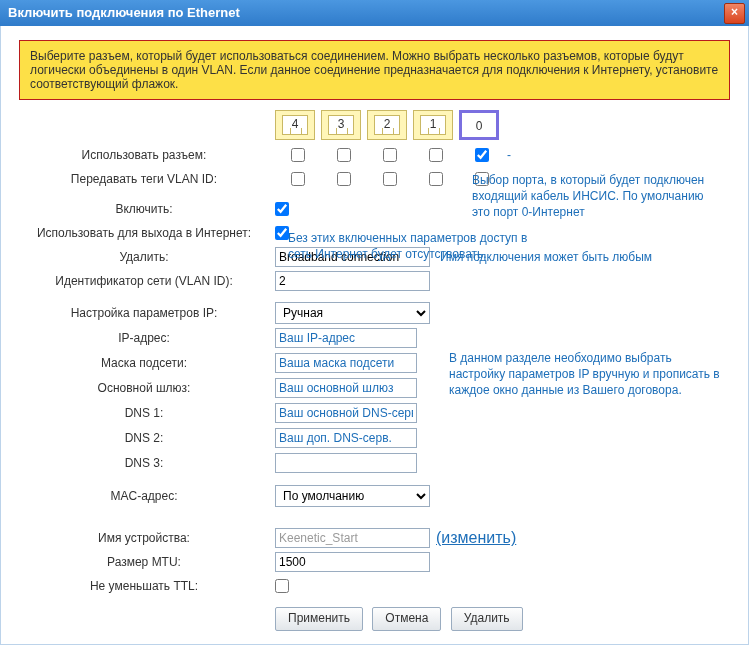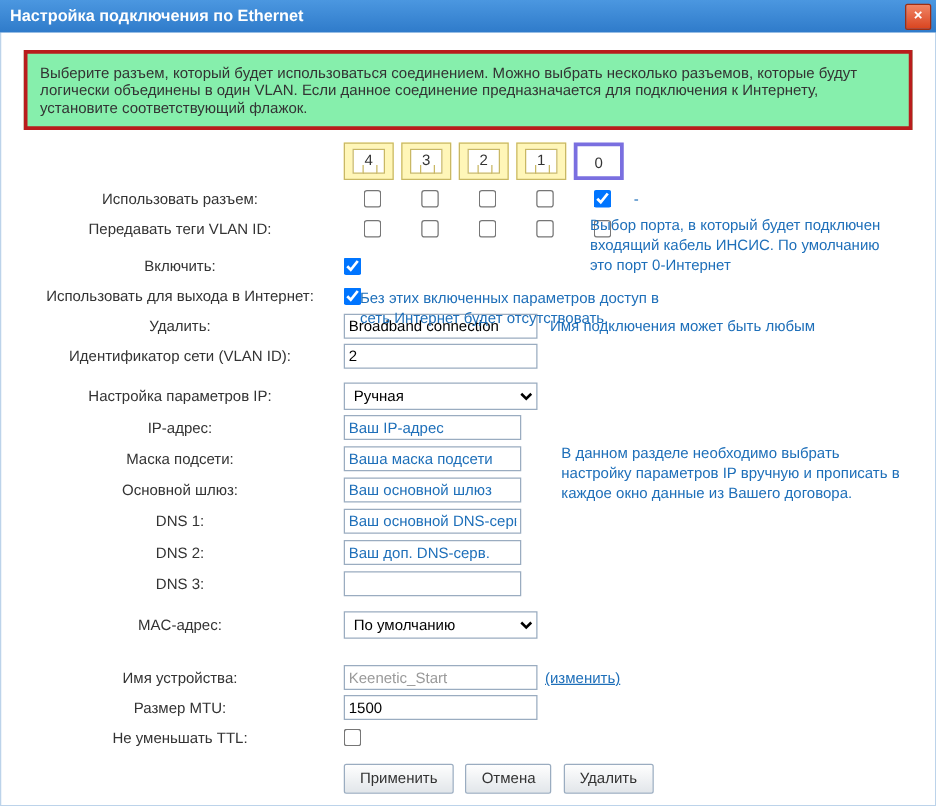--- a/index.html
+++ b/index.html
@@ -1,53 +1,53 @@
 <!DOCTYPE html>
 <html><head>
 <meta charset="utf-8">
 <style>
   html,body{margin:0;padding:0;font-family:Arial,Helvetica,sans-serif;font-size:12px;color:#333;background:#fff}
   .window{width:749px;height:645px;background:#fff;position:relative;box-sizing:border-box}
   .titlebar{height:26px;background:linear-gradient(#4b97e0,#2f7bca);color:#fff;font-weight:bold;font-size:13px;padding:0 8px;line-height:26px;position:relative}
   .closebtn{position:absolute;right:4px;top:3px;width:19px;height:19px;background:linear-gradient(#f08565,#d9441f);border:1px solid #9e2e13;border-radius:2px;color:#fff;font-weight:bold;text-align:center;line-height:17px;font-size:12px;cursor:pointer}
   .body{padding:14px 18px 12px 18px;background:#fff;border:1px solid #bcd3ea;border-top:none;box-sizing:border-box;height:619px}
-  .intro{background:#86efac;border:3px solid #b91c1c;padding:8px 10px;font-size:12px;margin-bottom:10px;color:#333}
+  .intro{background:#fde047;border:1px solid #b91c1c;padding:8px 10px;font-size:12px;margin-bottom:10px;color:#333}
   .ports-row{display:flex;align-items:flex-start;justify-content:flex-start;margin-left:256px;margin-bottom:4px}
   .port{width:40px;height:30px;border:1px solid #c9b864;background:#fff6b8;margin-right:6px;position:relative;box-sizing:border-box}
   .port-inner{position:absolute;left:6px;top:4px;right:6px;bottom:4px;background:#fff;border:1px solid #c9b864;box-sizing:border-box}
   .port-jack{position:absolute;left:50%;bottom:-1px;width:10px;height:6px;margin-left:-5px;background:#fff;border-left:1px solid #c9b864;border-right:1px solid #c9b864;border-bottom:1px solid #c9b864}
   .port.selected{border:3px solid #7a6fe0;background:#fff}
   .port .portnum{position:absolute;top:6px;left:0;right:0;text-align:center;font-size:12px;color:#333}
   .form{margin-top:2px}
   .row{display:flex;align-items:center;min-height:22px;margin-bottom:2px}
   .lbl{width:250px;text-align:center;padding-right:6px;color:#333}
   .cell{display:flex;align-items:center}
   .cb-spacer{width:46px;display:inline-flex;justify-content:center}
   input[type=checkbox]{width:14px;height:14px;margin:0}
   .note-dash{color:#1e6fb9;margin-left:2px;margin-right:2px}
   input[type=text],select{font-family:inherit;font-size:12px;box-sizing:border-box;height:20px;padding:1px 3px;border:1px solid #9aacc0;background:#fff}
   select{height:22px}
   .txt140{width:142px}
   .txt155{width:155px}
   .hint{color:#1e6fb9;font-size:12px;margin-left:10px}
   .hint-block{color:#1e6fb9;font-size:12px;max-width:290px;margin-left:10px;line-height:1.35}
-  .changelink{color:#1e6fb9;text-decoration:underline;font-size:12px;margin-left:6px;cursor:pointer}
+  .changelink{color:#1e6fb9;text-decoration:underline;font-size:16px;margin-left:6px;cursor:pointer}
   .btnbar{margin-top:10px;margin-left:256px}
   .btn{display:inline-block;height:22px;line-height:20px;padding:0 12px;background:linear-gradient(#fefefe,#e2e6ea);border:1px solid #9aacc0;border-radius:2px;font-size:12px;color:#333;margin-right:6px;cursor:pointer}
   .ip-group .row{margin-bottom:3px}
   .port-note-col{color:#1e6fb9;font-size:12px;line-height:1.35;max-width:250px}
   .ph-blue::placeholder{color:#1e6fb9;opacity:1}
   .ph-gray::placeholder{color:#9a9a9a;opacity:1}
 </style>
 </head>
 <body>
 
 <div class="window">
   <div class="titlebar">
-    <span>Настройка подключения по Ethernet</span>
+    <span>Включить подключения по Ethernet</span>
     <div class="closebtn">×</div>
   </div>
   <div class="body">
     <div class="intro">Выберите разъем, который будет использоваться соединением. Можно выбрать несколько разъемов, которые будут логически объединены в один VLAN. Если данное соединение предназначается для подключения к Интернету, установите соответствующий флажок.</div>
 
     <div class="ports-row">
       <div class="port">
           <div class="port-inner">
             <div class="port-jack"></div>
           </div>

